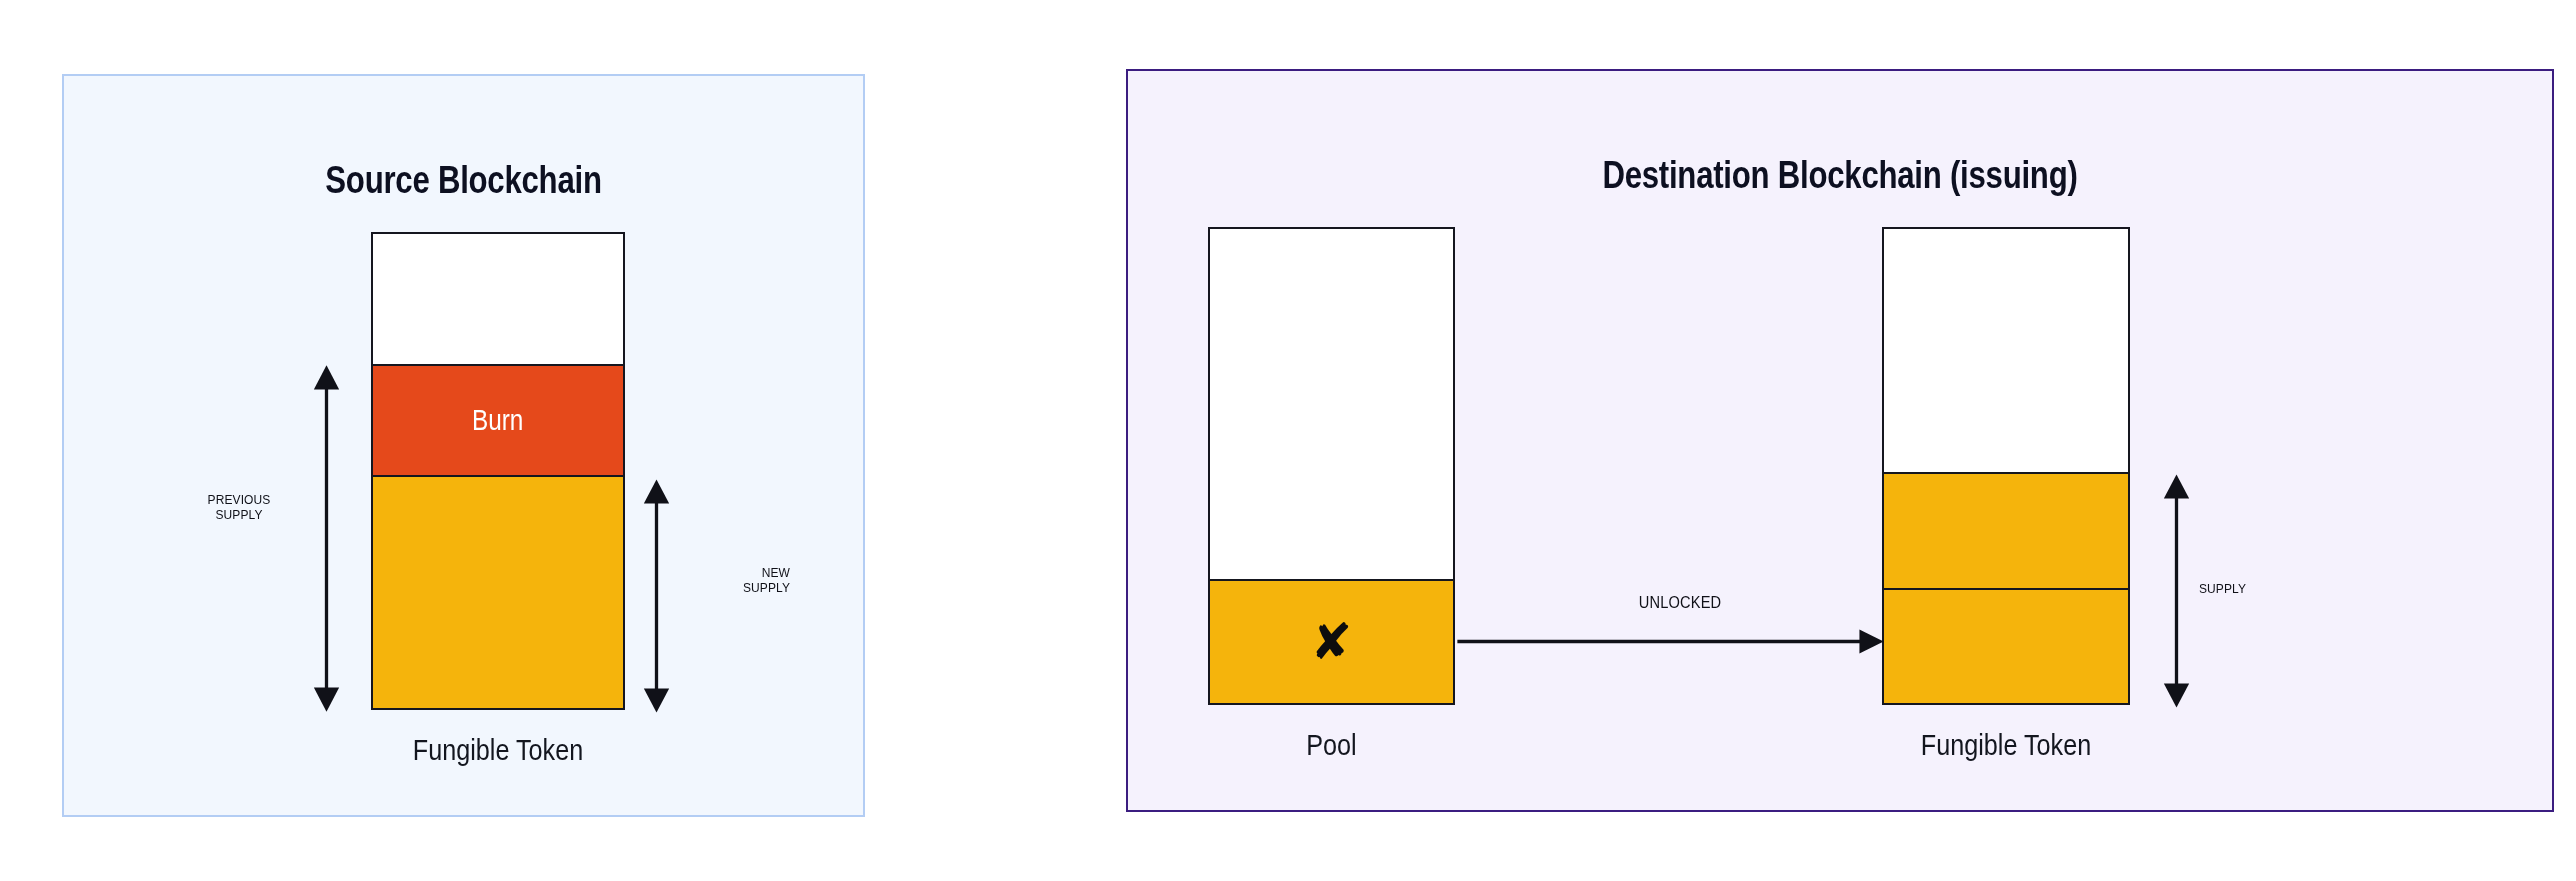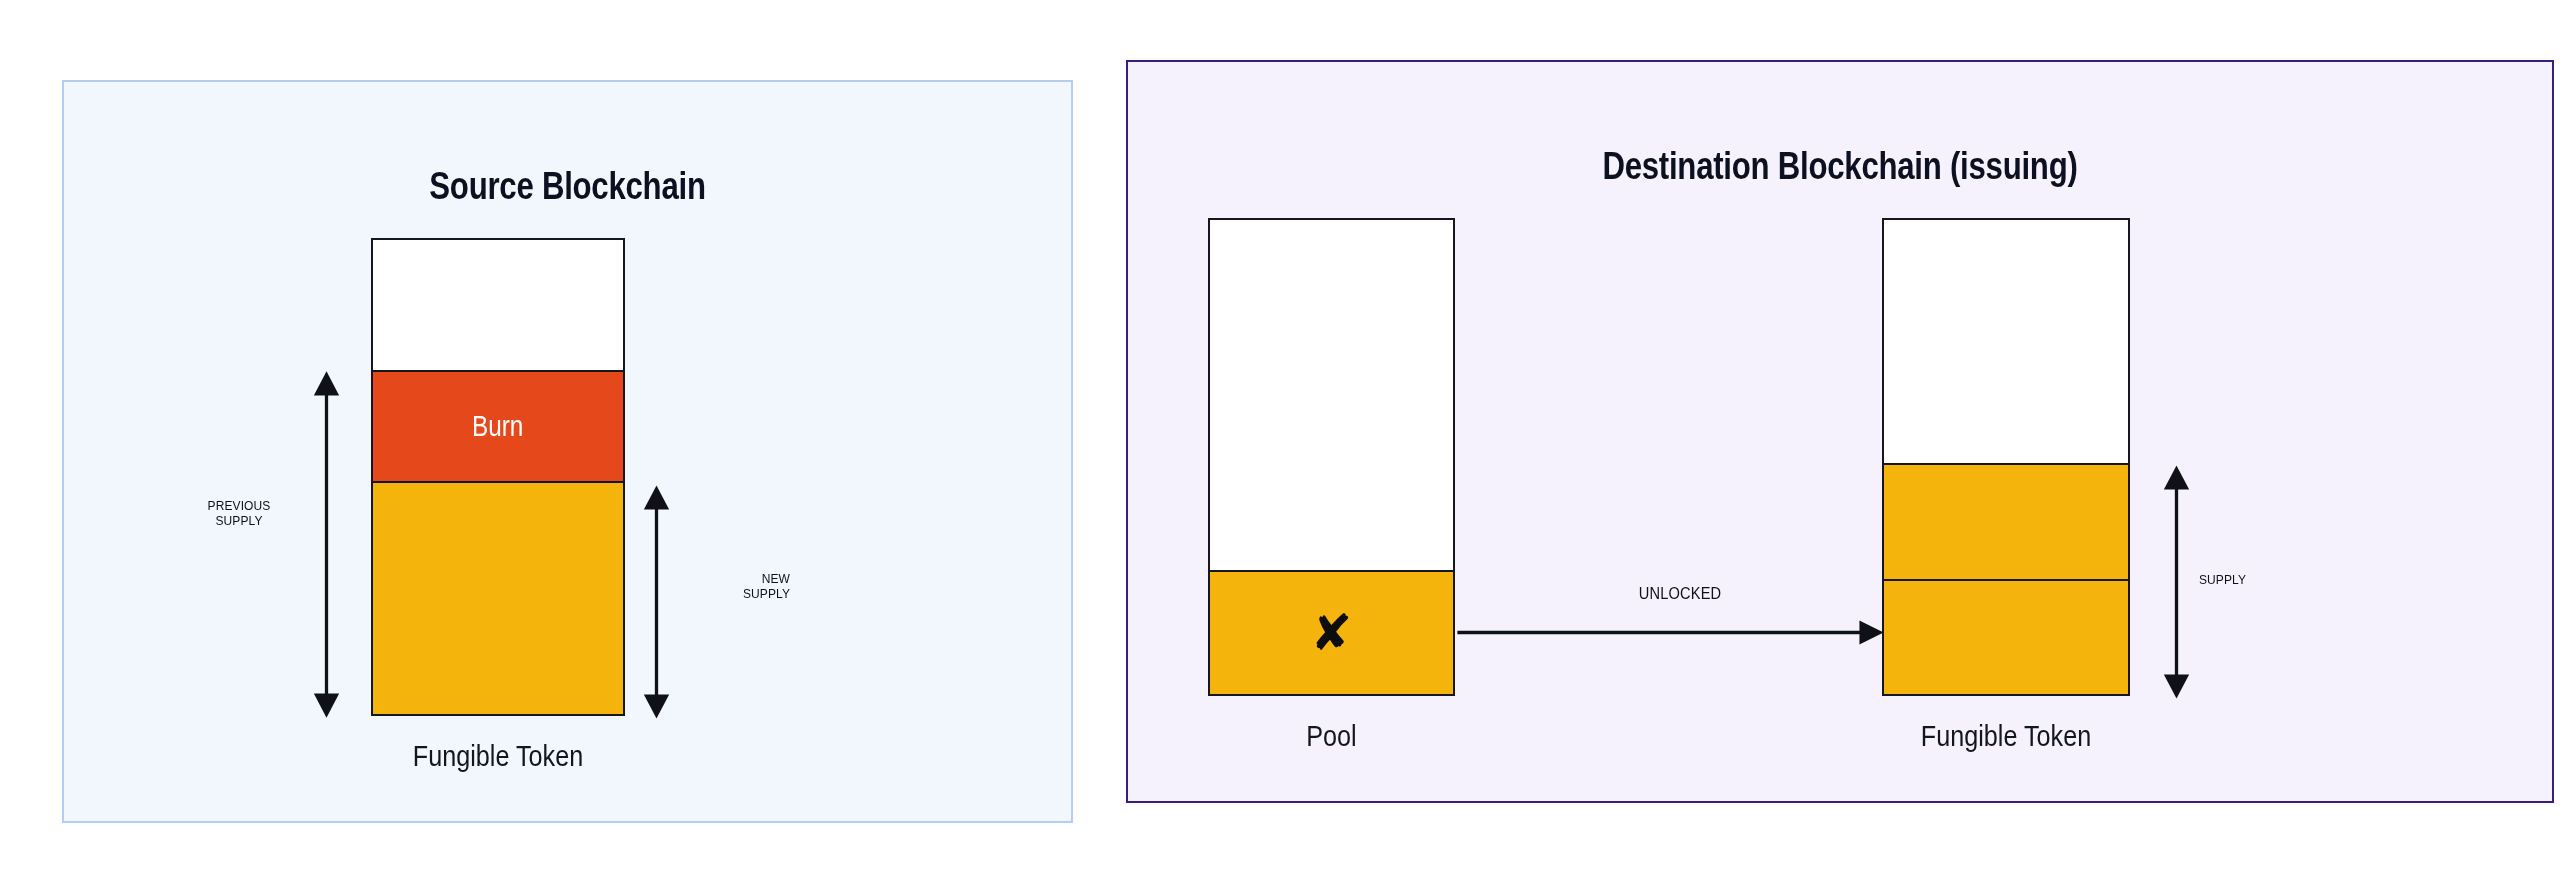--- a/index.html
+++ b/index.html
@@ -15,30 +15,30 @@
     overflow: hidden;
   }
 
   .panel {
     position: absolute;
     box-sizing: border-box;
   }
 
   #source-panel {
     left: 62px;
-    top: 80px;
-    width: 1011px;
+    top: 74px;
+    width: 803px;
     height: 743px;
     background: #f2f7fe;
     border: 2.2px solid #b3cdf4;
   }
 
   #destination-panel {
     left: 1126px;
-    top: 60px;
+    top: 69px;
     width: 1428px;
     height: 743px;
     background: #f5f2fd;
     border: 2.8px solid #3b1d80;
     padding-left: 6px;
   }
 
   .panel-title {
     position: absolute;
     left: 0;

